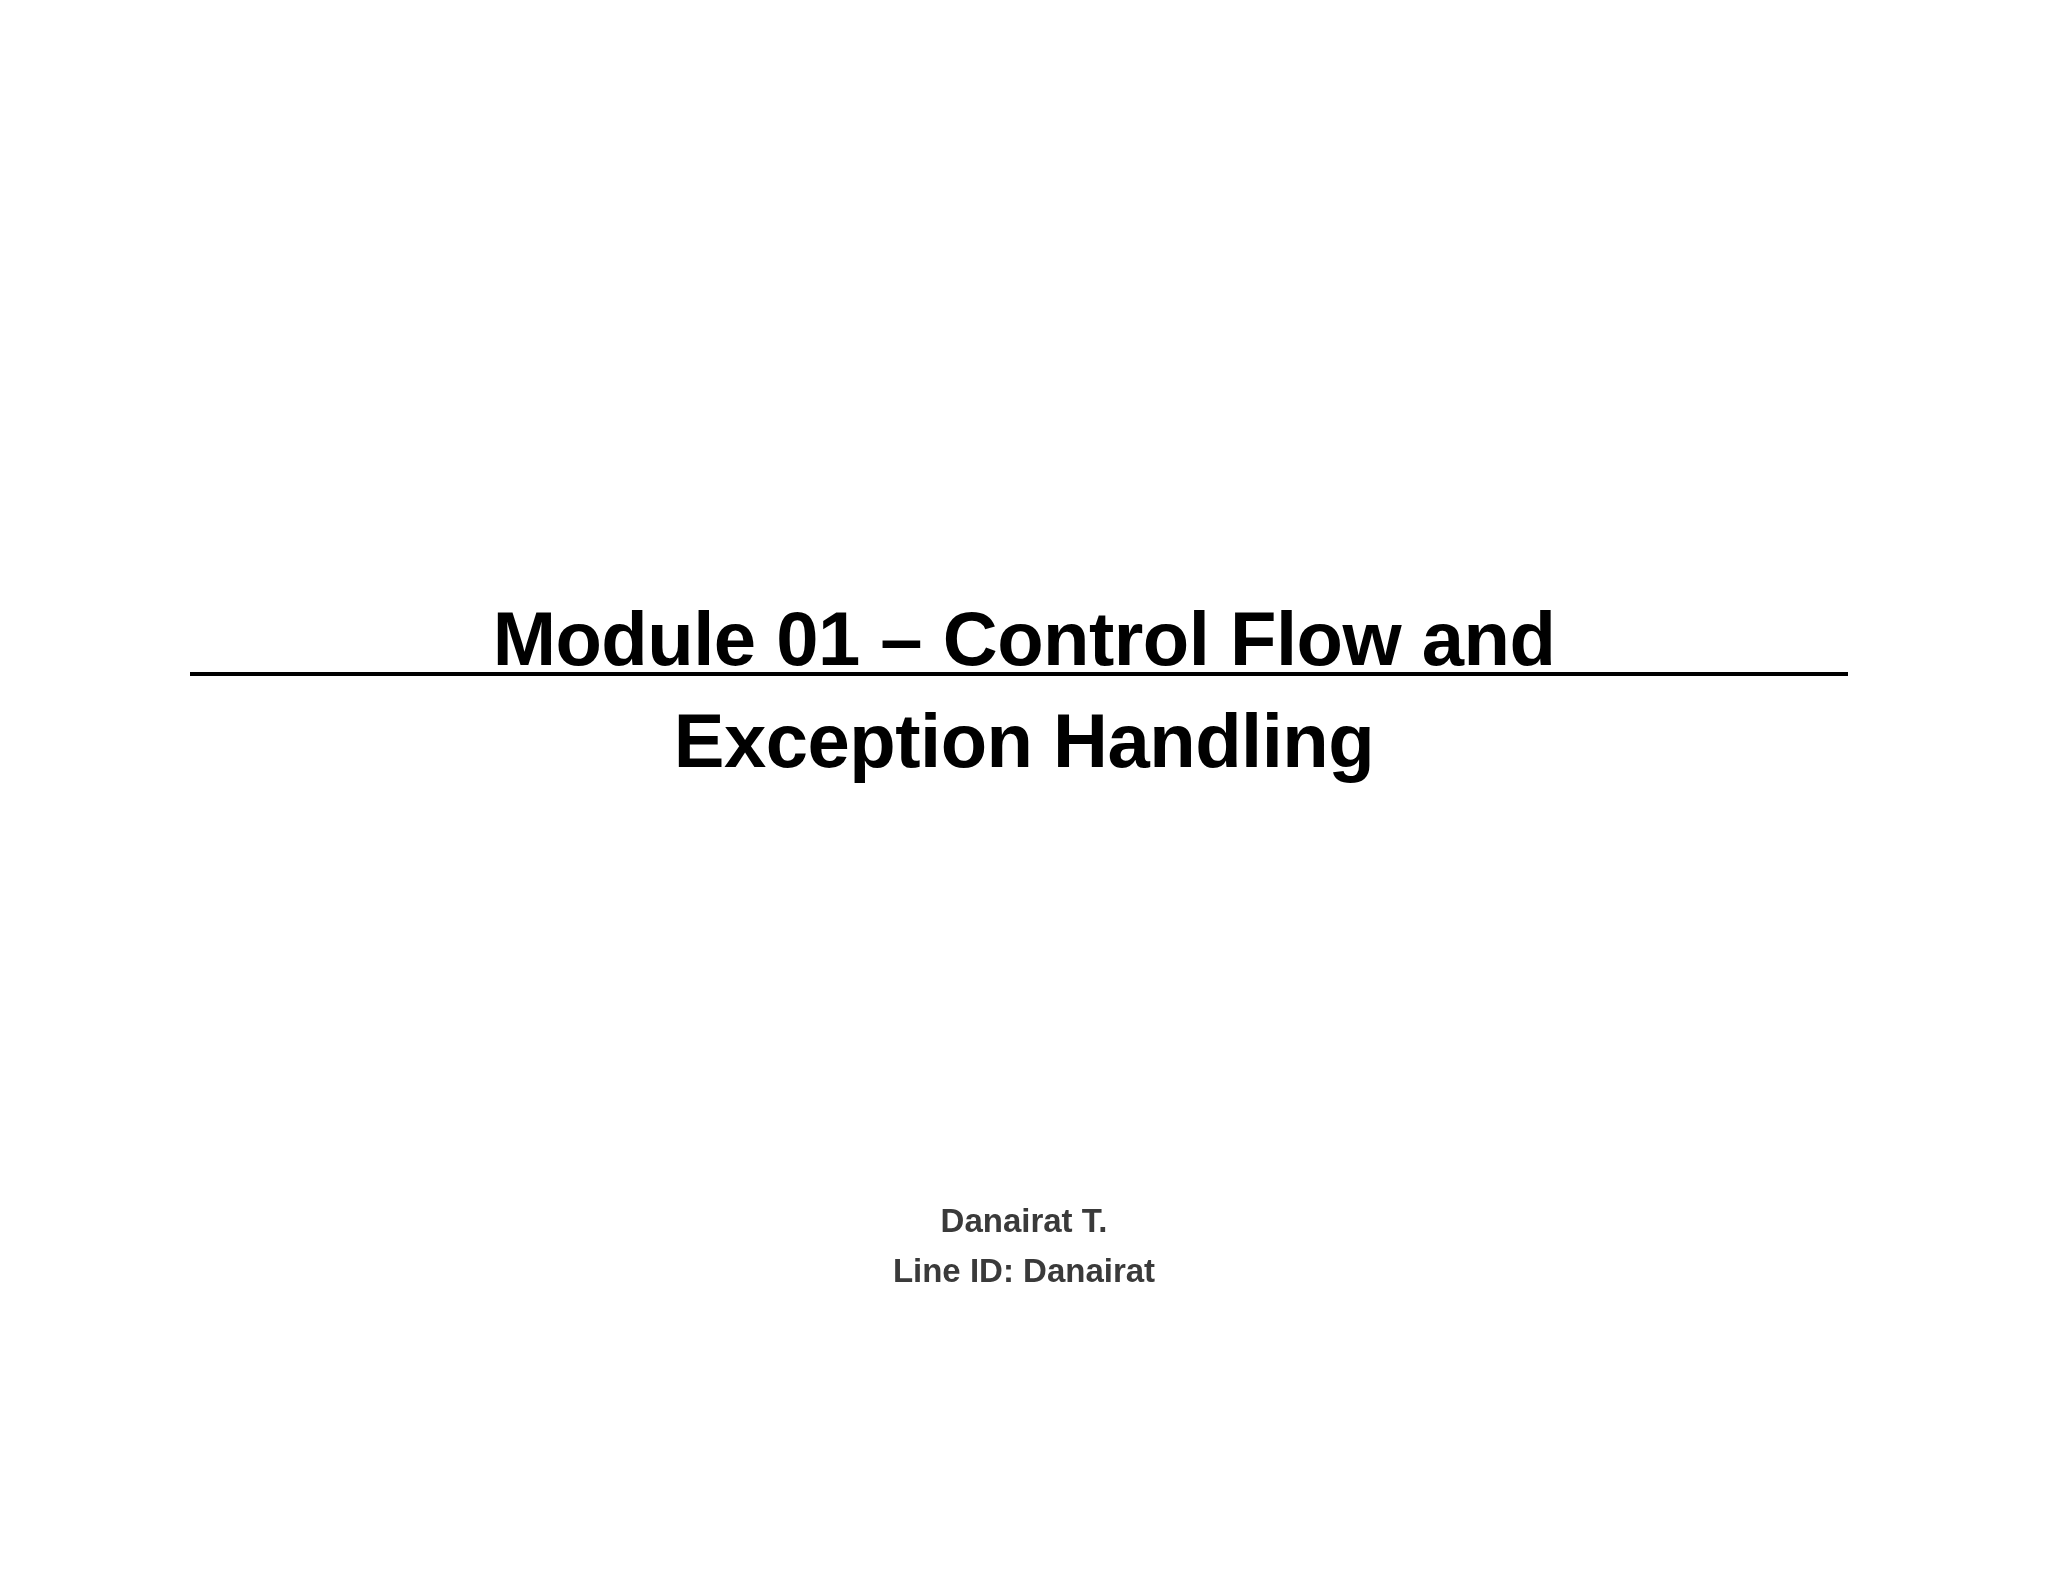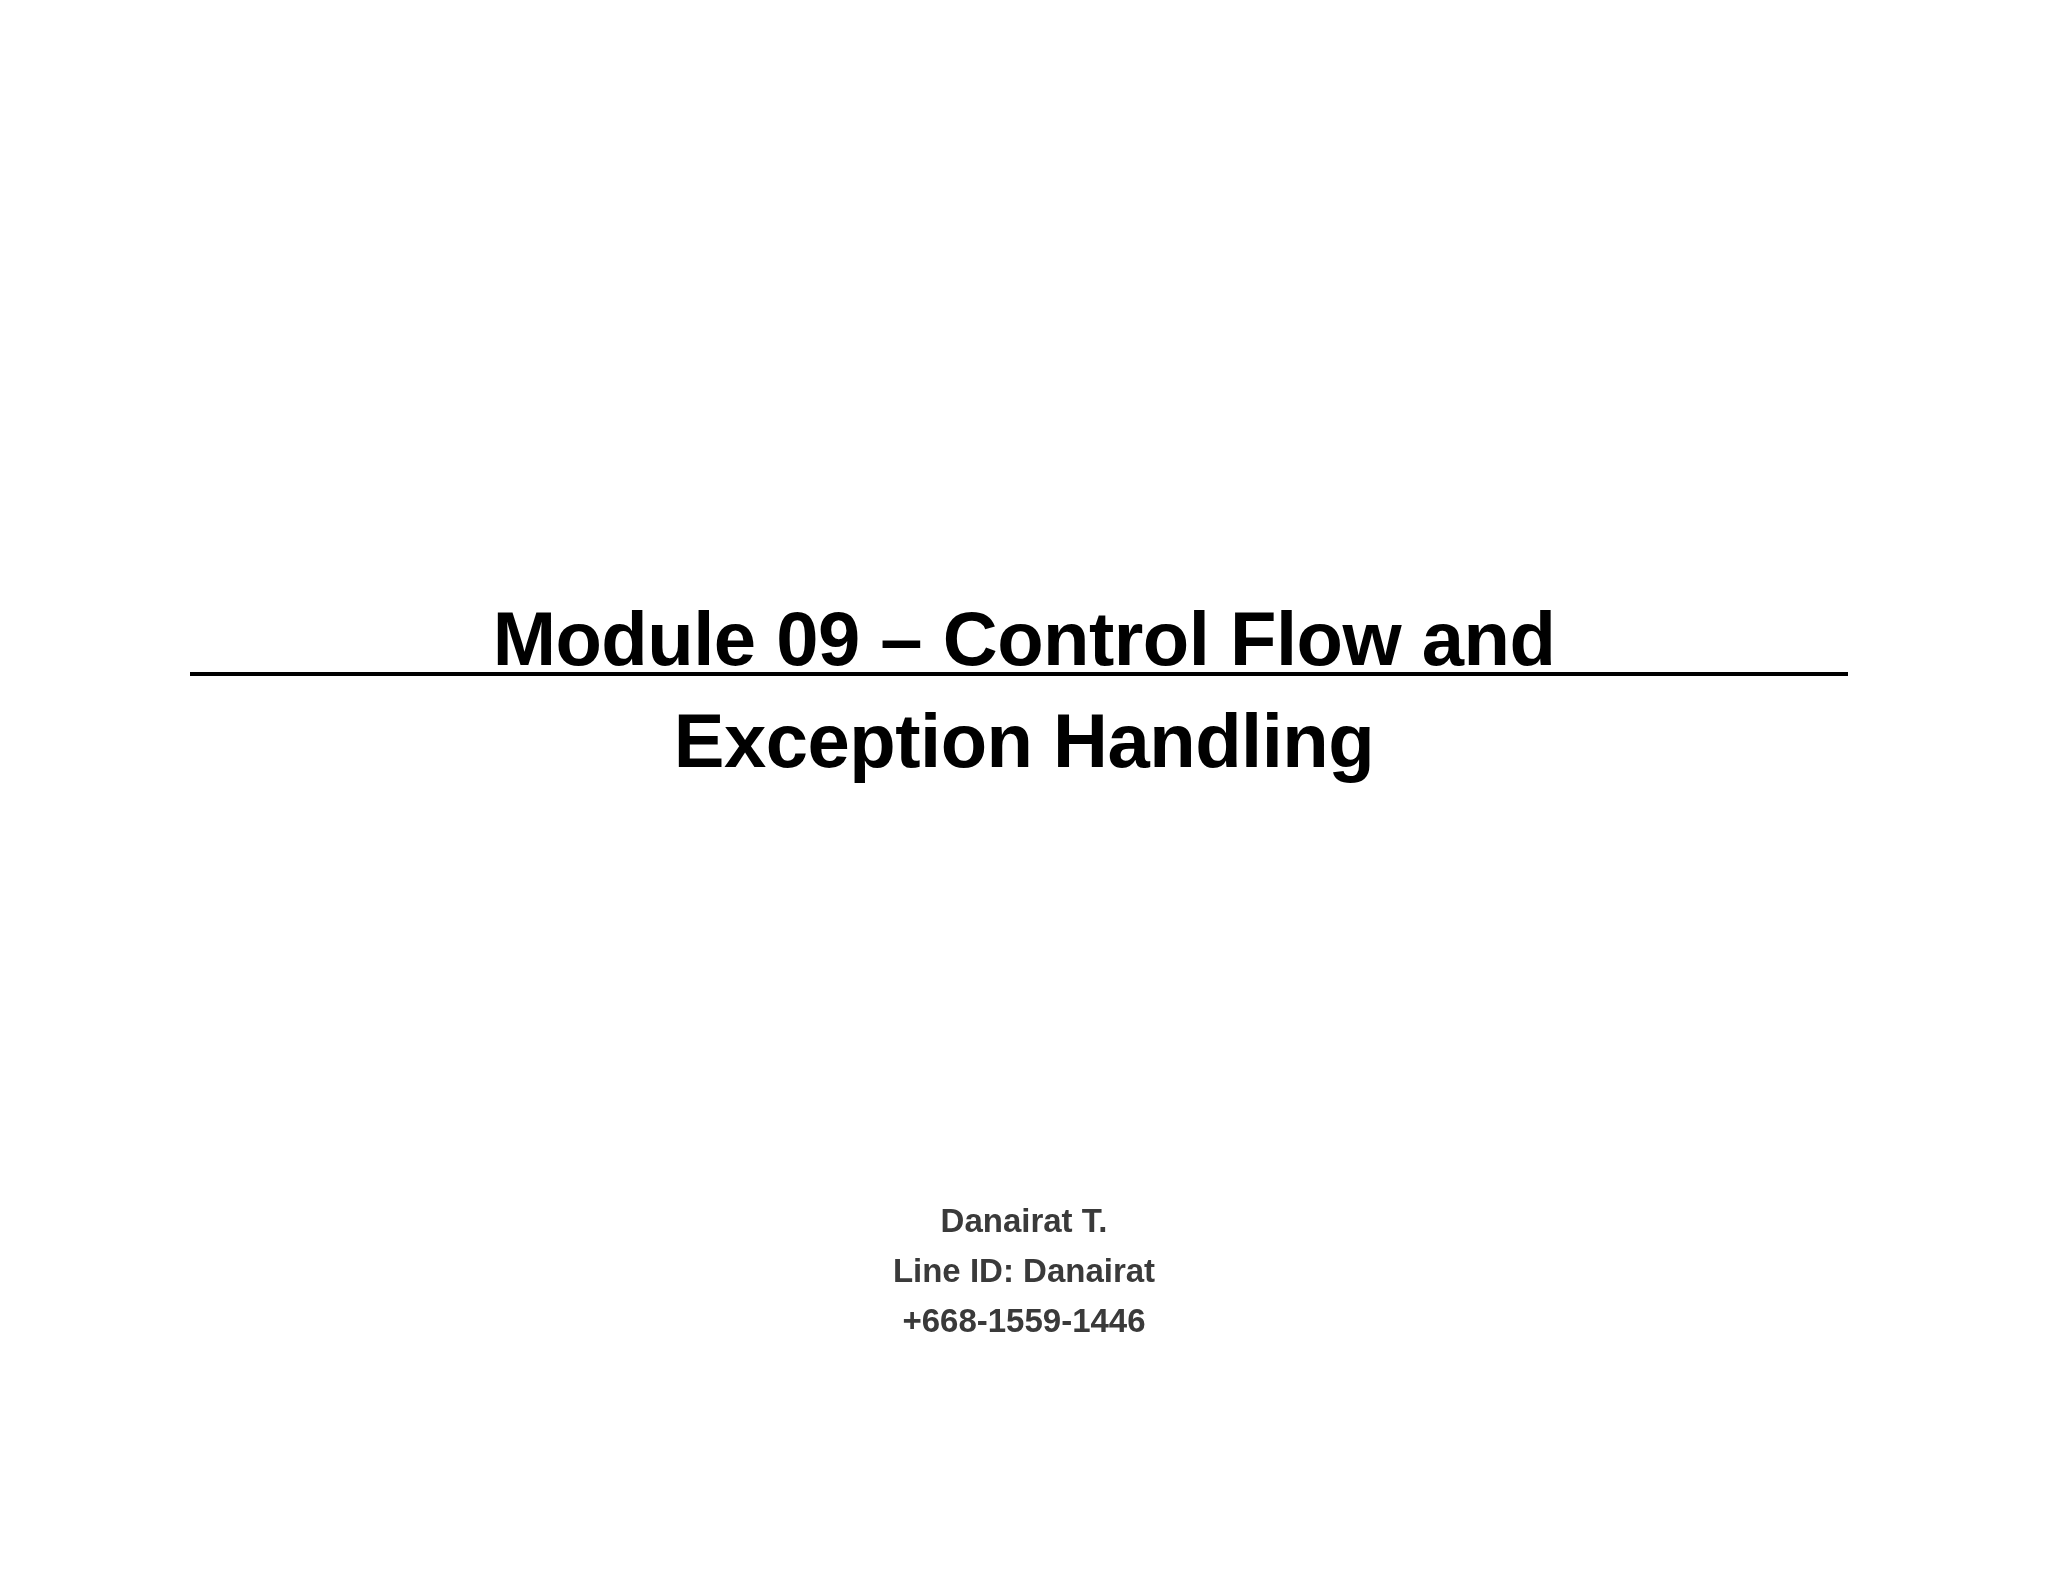--- a/index.html
+++ b/index.html
@@ -74,25 +74,24 @@
     white-space: nowrap;
   }
 </style>
 </head>
 <body>
 
 <div class="slide">
 
   <div class="title-block">
     <div class="title-line title-line-1">
-      <span>Module 09 – Control Flow and</span>
+      <span>Module 01 – Control Flow and</span>
       <span class="title-underline-rule"></span>
     </div>
     <div class="title-line title-line-2">Exception Handling</div>
   </div>
 
   <div class="subtitle-block">
     <div class="subtitle-line">Danairat T.</div>
     <div class="subtitle-line">Line ID: Danairat</div>
-    <div class="subtitle-line">+668-1559-1446</div>
   </div>
 
 </div>
 
 </body></html>

